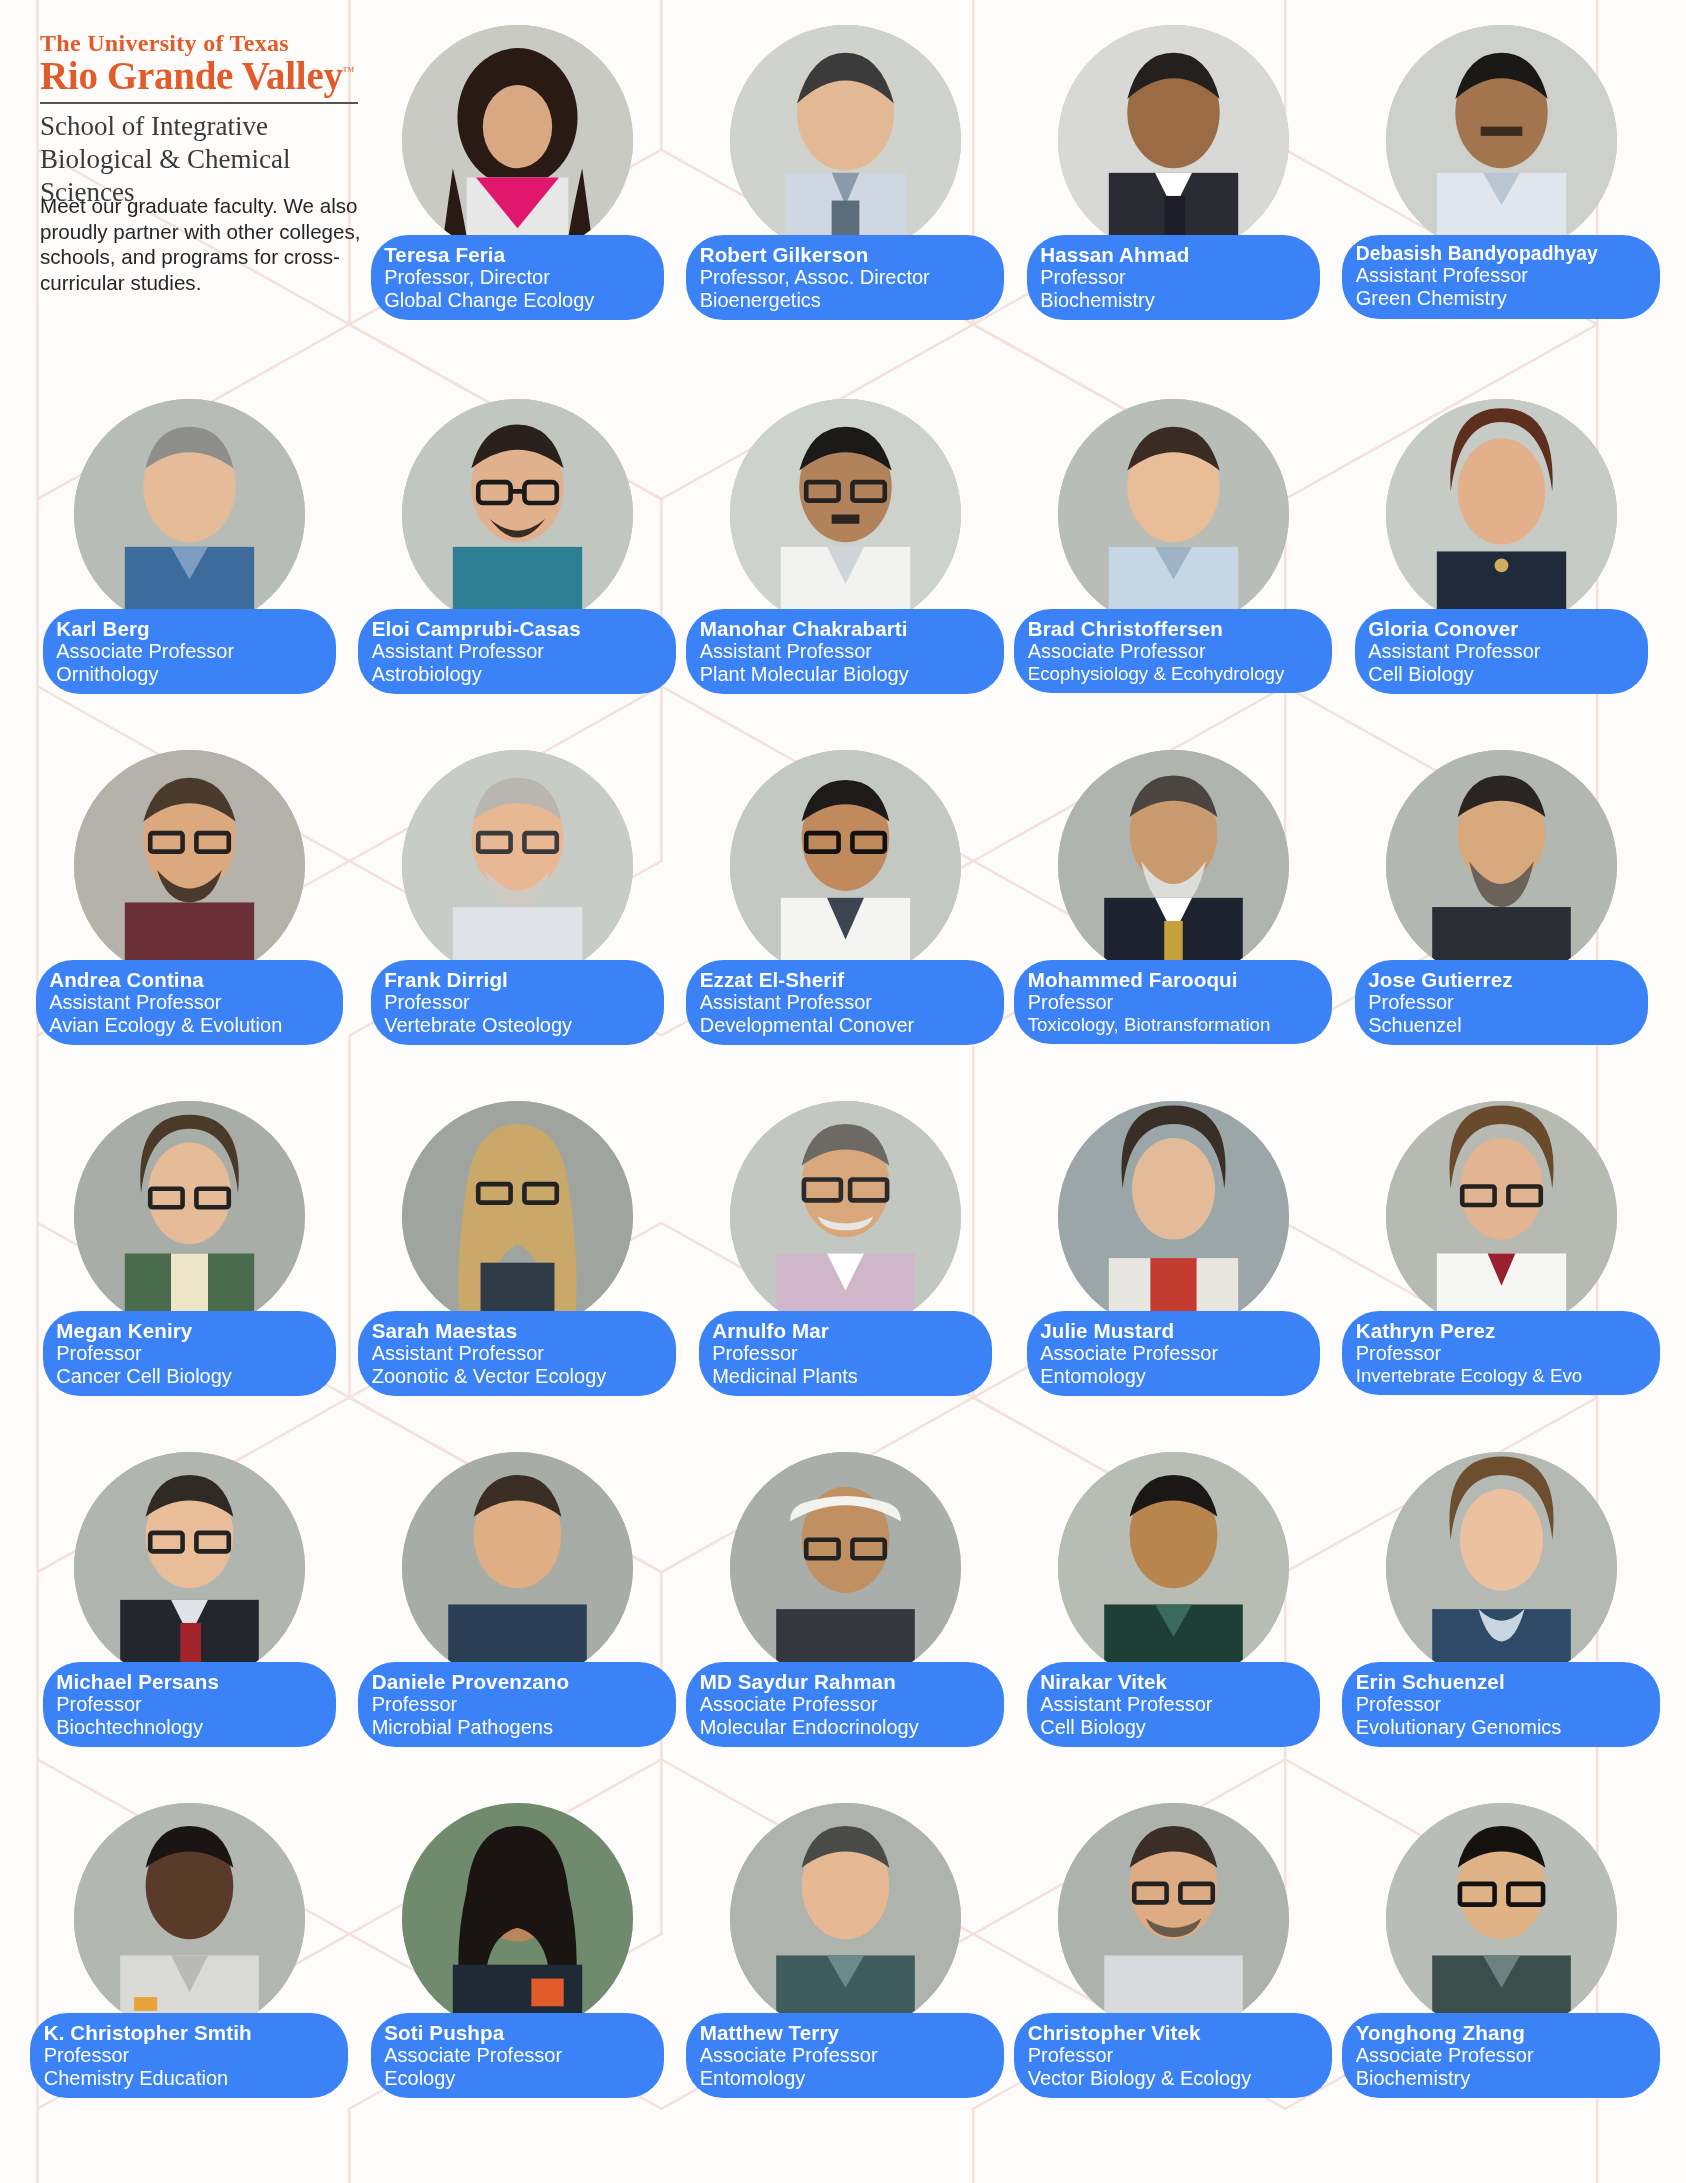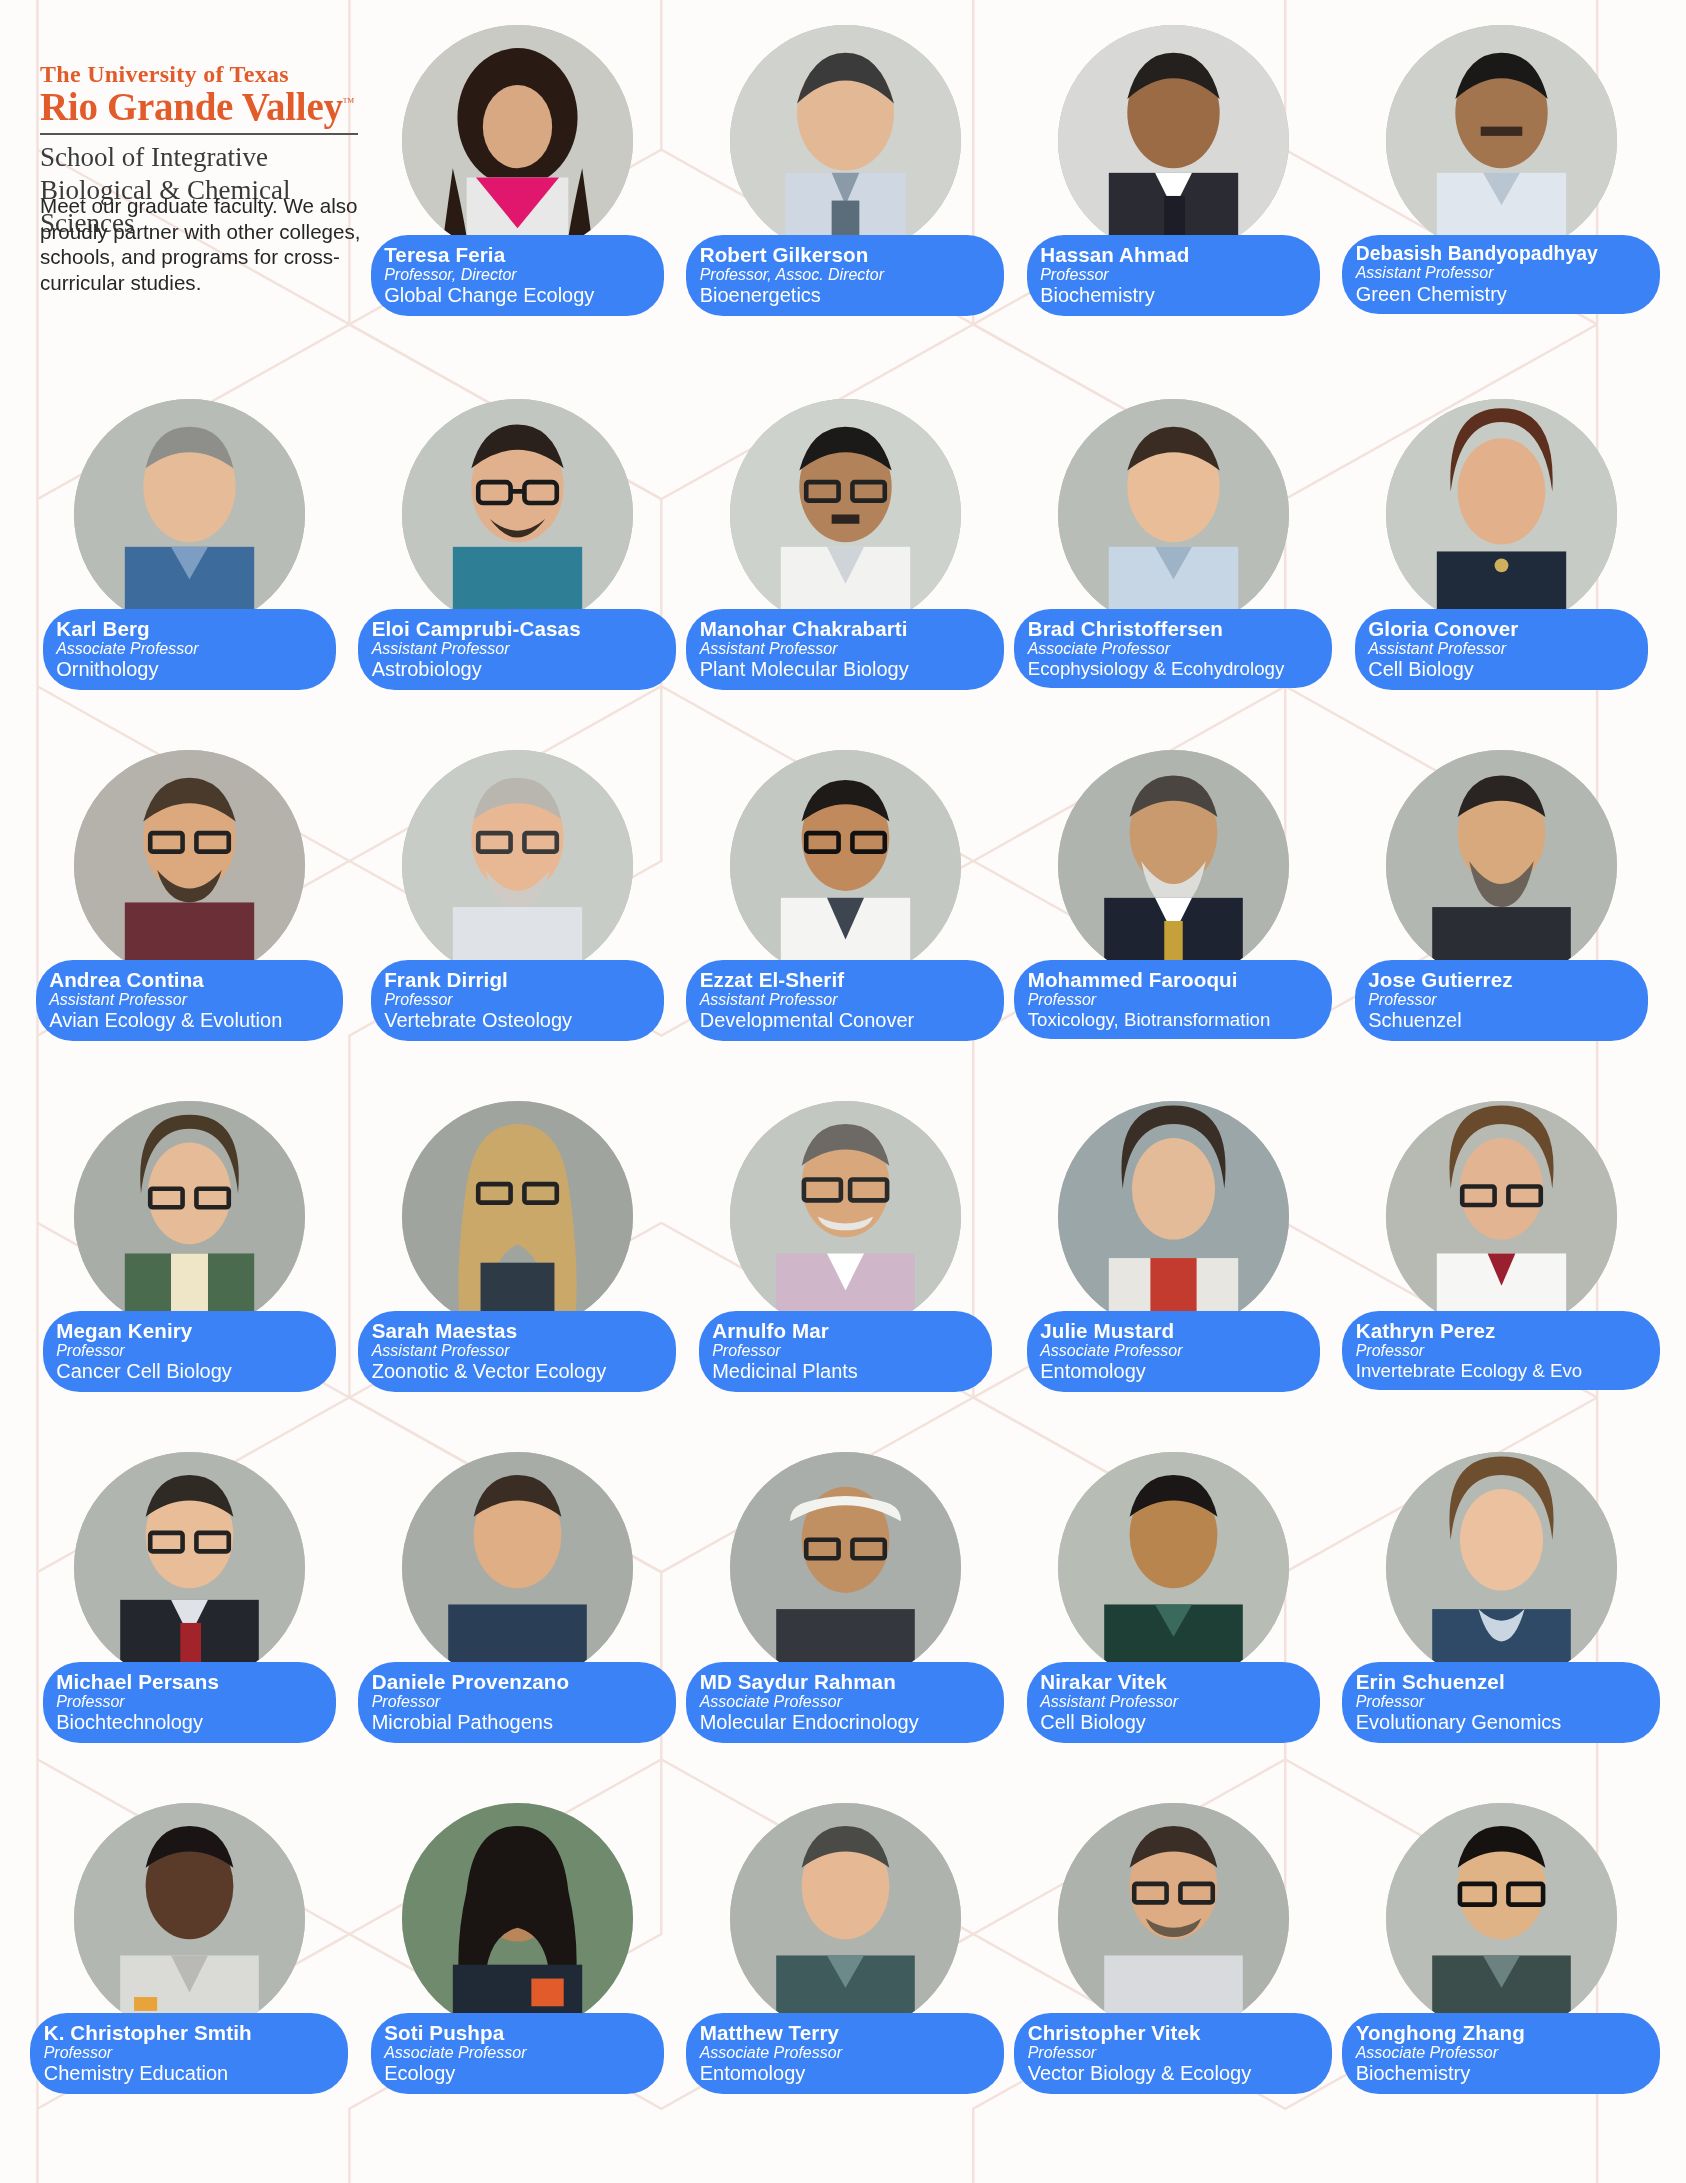--- a/index.html
+++ b/index.html
@@ -30,21 +30,20 @@
     height: 2183px;
     padding: 25px 21px 17.5px 25px;
   }
 
   
   .brand {
     position: absolute;
     left: 40px;
     top: 30px;
     width: 349px;
-    margin-top: 31px;
   }
   .brand-line1 {
     font-family: "Liberation Serif", serif;
     font-size: 24px;
     color: #E25B2B;
     letter-spacing: 0.3px;
     font-weight: 700;
   }
   .brand-line2 {
     font-family: "Liberation Serif", serif;
@@ -128,23 +127,22 @@
     line-height: 1.14;
     box-shadow: 0 0 0 0 rgba(0,0,0,0);
   }
   .namecard .nm {
     font-weight: 700;
     font-size: 20.6px;
     letter-spacing: 0.1px;
     white-space: nowrap;
   }
   .namecard .rk {
-    font-size: 16px;
+    font-size: 20px;
     white-space: nowrap;
-    font-style: italic;
   }
   .namecard .fd {
     font-size: 20px;
     white-space: nowrap;
   }
   .namecard.wide { width: 318px; }
   .namecard.w2 { width: 307px; }
   .namecard .nm.sm { font-size: 19.3px; }
   .namecard .rk.sm, .namecard .fd.sm { font-size: 18.7px; }
 

